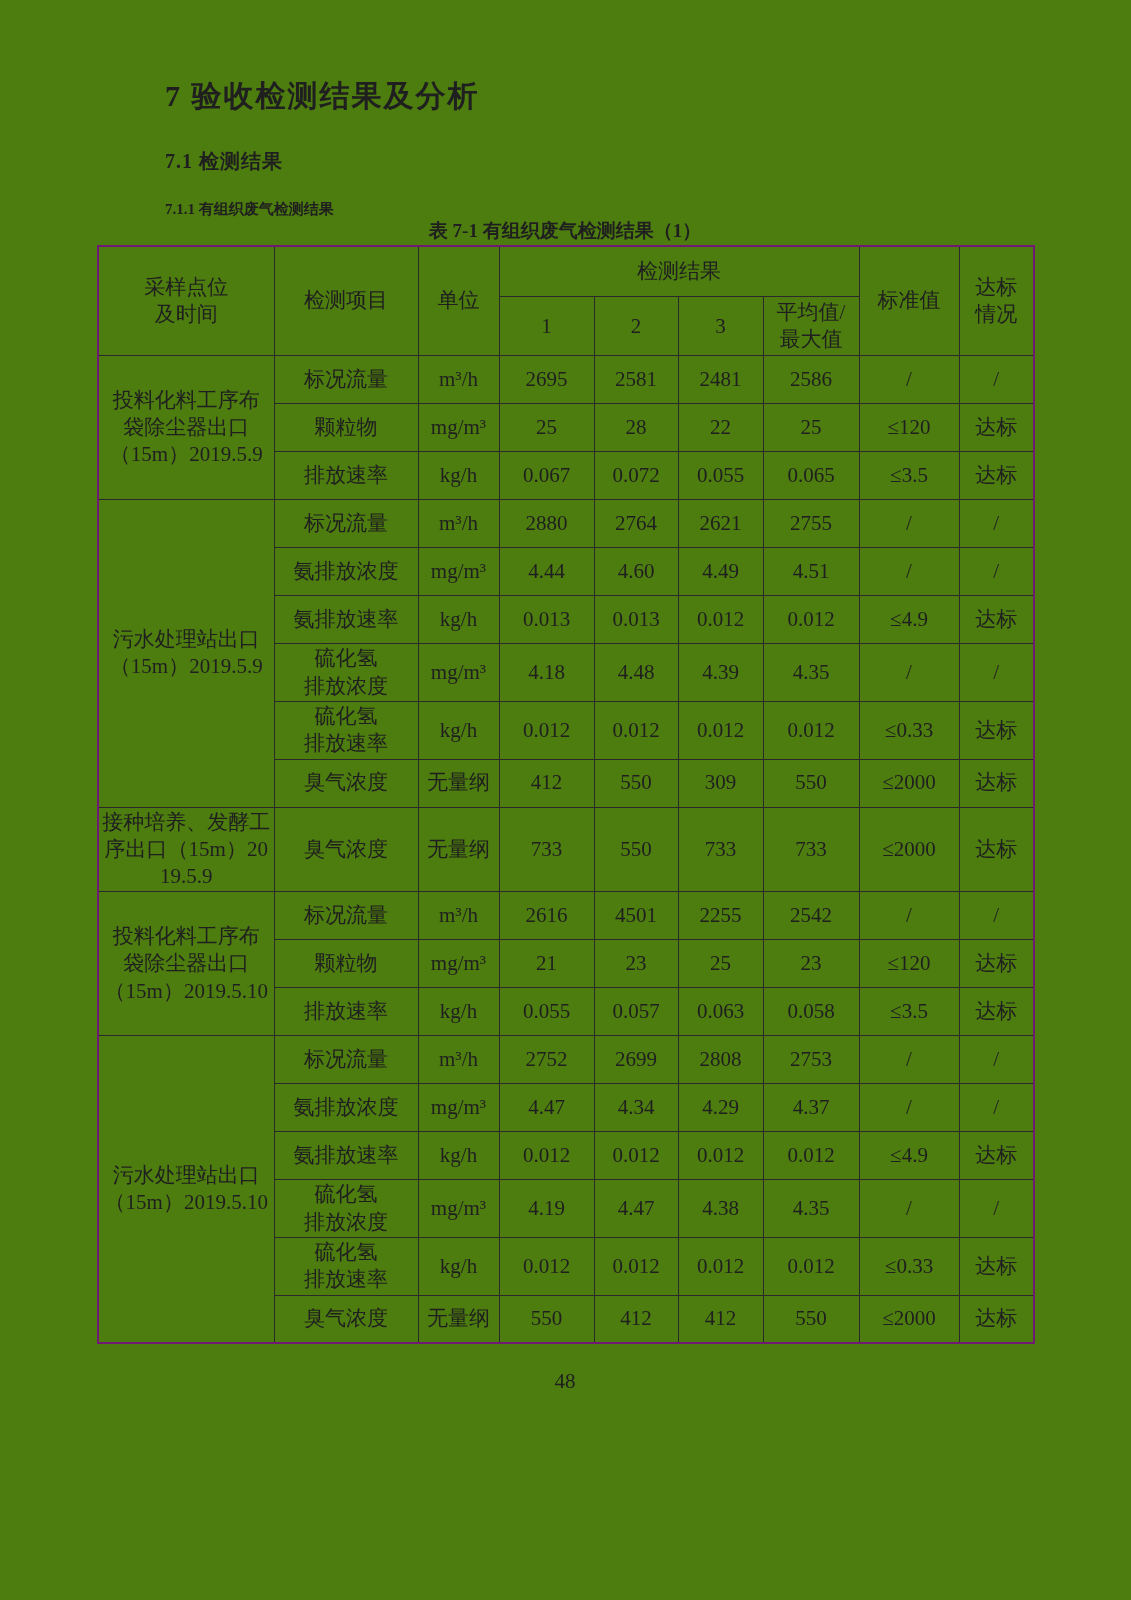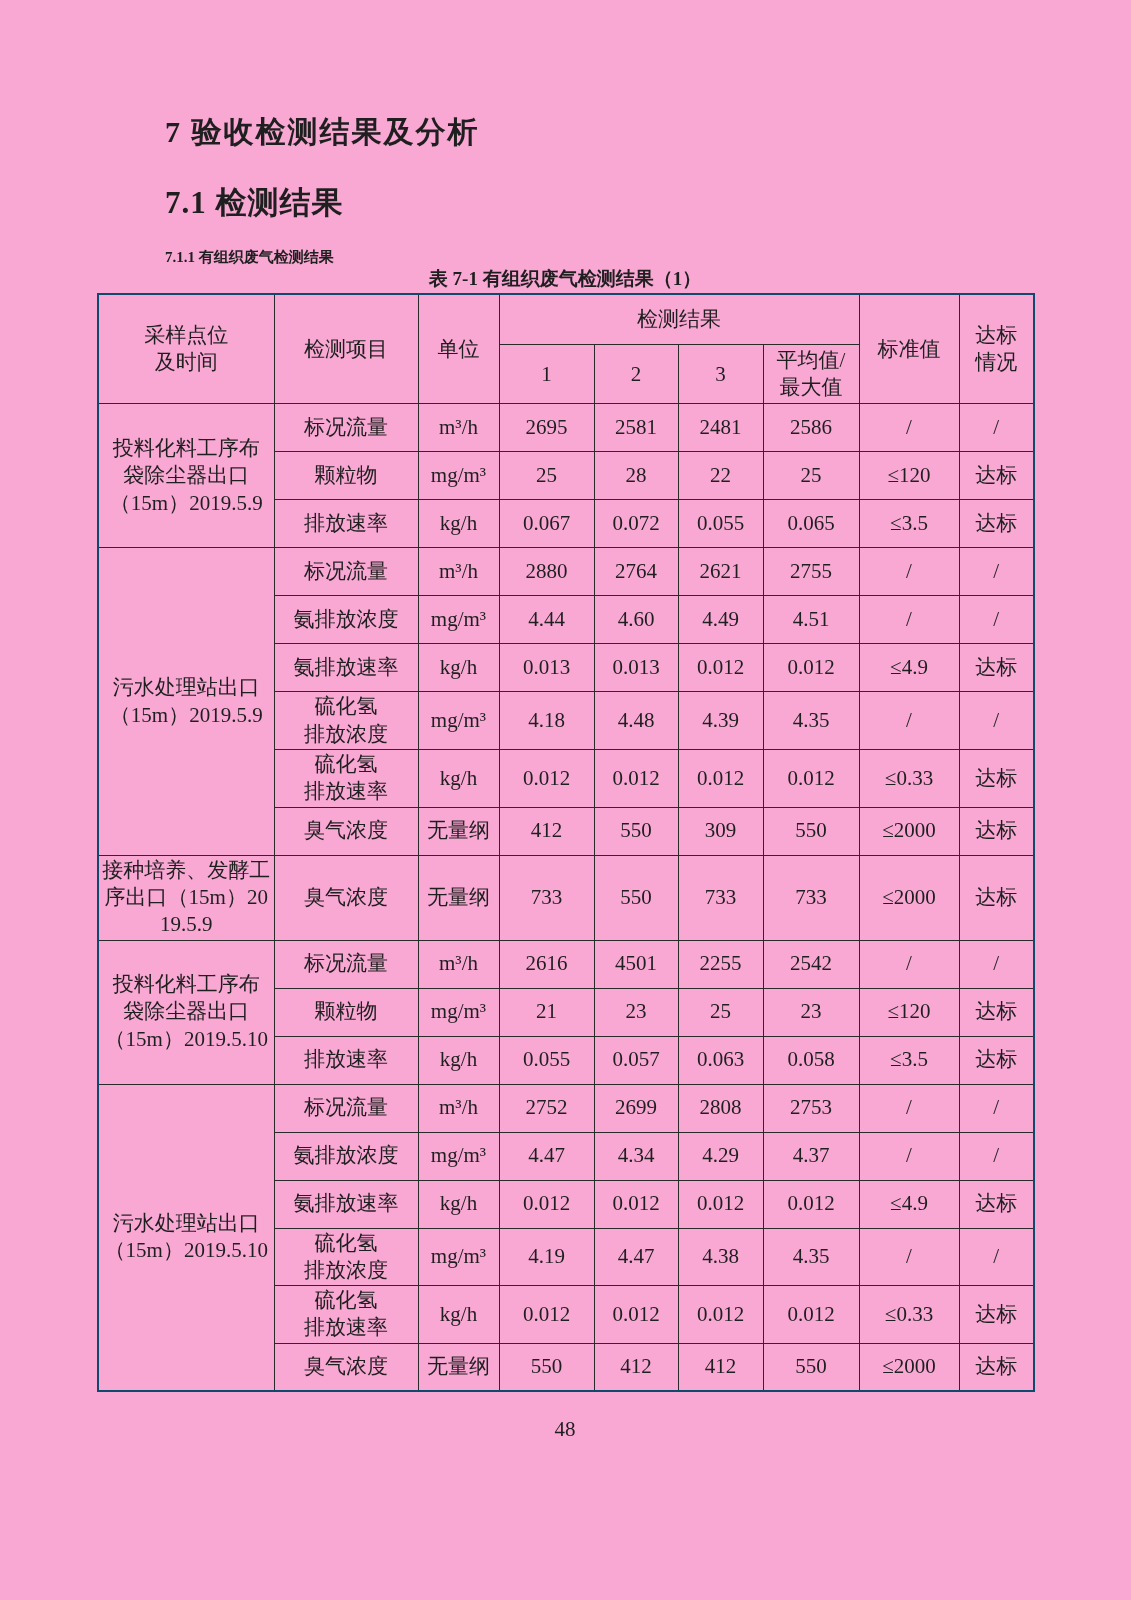--- a/index.html
+++ b/index.html
@@ -1,37 +1,37 @@
 <!DOCTYPE html>
 <html><head>
 <meta charset="utf-8">
 <style>
   * { margin: 0; padding: 0; box-sizing: border-box; }
   html, body { background: #ffffff; }
   .page {
     position: relative;
     width: 1131px;
     height: 1600px;
-    background: #f9a8d4;
+    background: #4d7c0f;
     color: #1f1f1f;
     font-family: "Liberation Serif", "DejaVu Serif", serif;
     overflow: hidden;
-    padding-top: 115px;
+    padding-top: 79px;
   }
   .h1 {
     margin-left: 165px;
     font-size: 30px;
     font-weight: 700;
     line-height: 1.1;
     letter-spacing: 2px;
   }
   .h2 {
     margin-left: 165px;
     margin-top: 38px;
-    font-size: 31px;
+    font-size: 20px;
     font-weight: 700;
     line-height: 1.1;
     letter-spacing: 1px;
   }
   .h3 {
     margin-left: 165px;
     margin-top: 30px;
     font-size: 15px;
     font-weight: 700;
     line-height: 1.0;
@@ -44,21 +44,21 @@
     font-size: 19px;
     font-weight: 700;
     line-height: 1.15;
   }
   table.report {
     margin-left: 97px;
     margin-top: 3px;
     width: 936px;
     border-collapse: collapse;
     table-layout: fixed;
-    border: 2px solid #0c4a6e;
+    border: 2px solid #701a75;
   }
   table.report th, table.report td {
     border: 1px solid #2a2a2a;
     text-align: center;
     vertical-align: middle;
     font-size: 21px;
     font-weight: 400;
     padding: 1px 2px;
     white-space: pre-line;
     line-height: 1.3;

